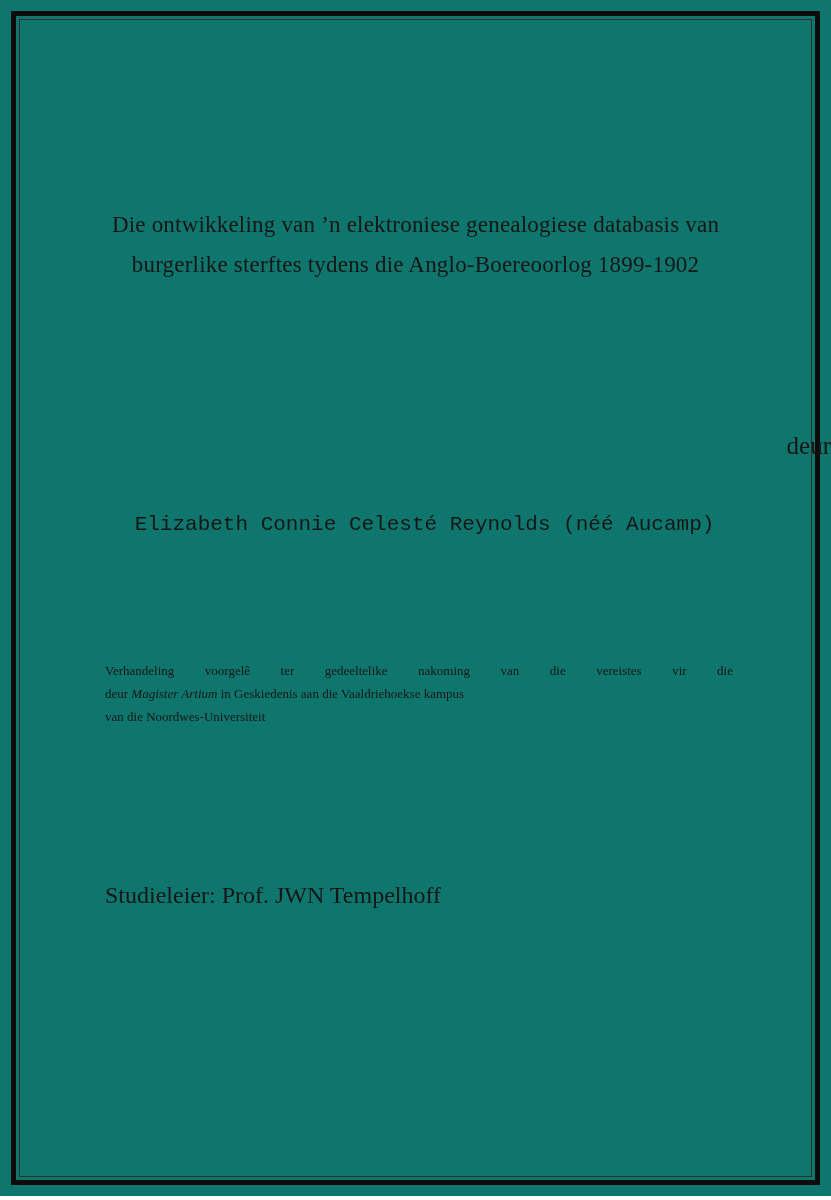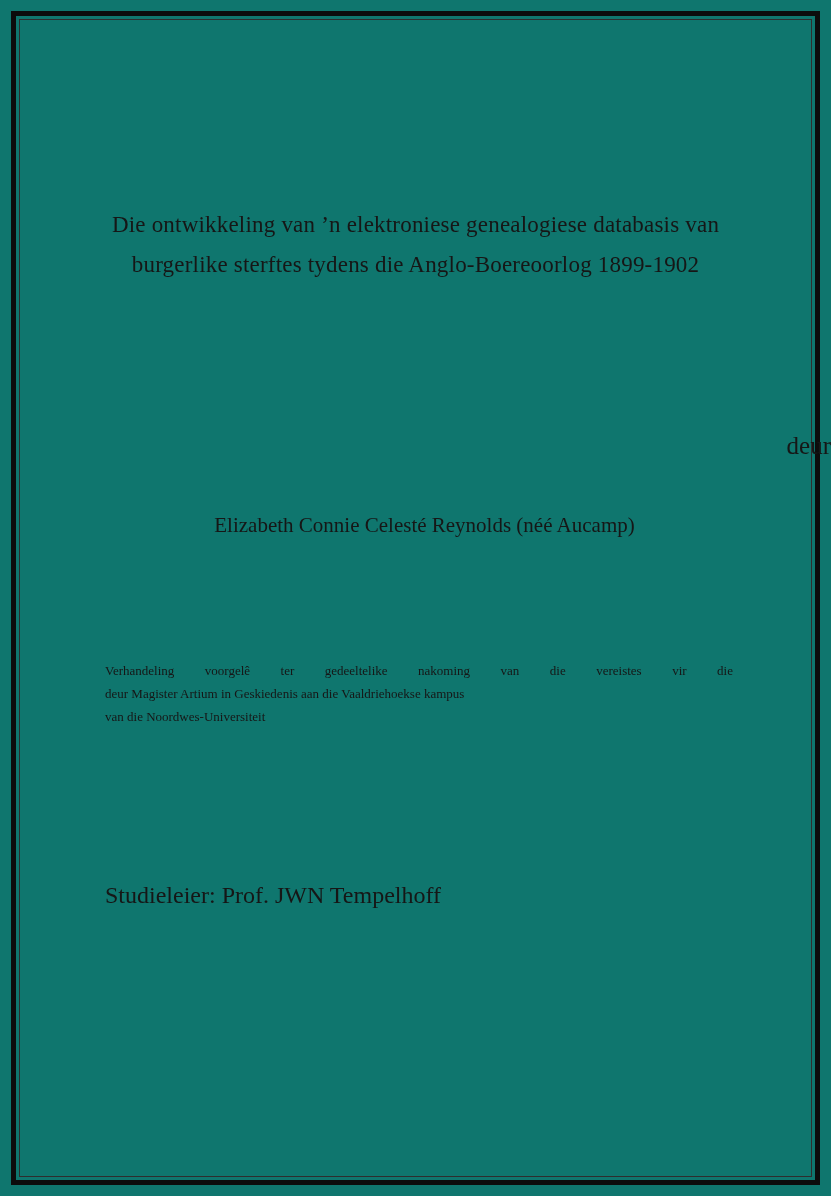--- a/index.html
+++ b/index.html
@@ -50,35 +50,37 @@
     font-size: 25px;
   }
 
   .author {
     position: absolute;
     top: 513px;
     left: 18px;
     right: 0;
     text-align: center;
     font-size: 21px;
+    font-family: Liberation Mono, monospace;
   }
 
   .declaration {
     position: absolute;
     top: 659px;
     left: 105px;
     width: 628px;
     font-size: 13px;
     line-height: 23px;
   }
   .decl-line1 {
     text-align: justify;
     text-align-last: justify;
   }
   .declaration .it {
+    font-style: italic;
   }
 
   .supervisor-block {
     position: absolute;
     top: 881px;
     left: 105px;
     font-size: 24px;
     line-height: 28px;
   }
 

